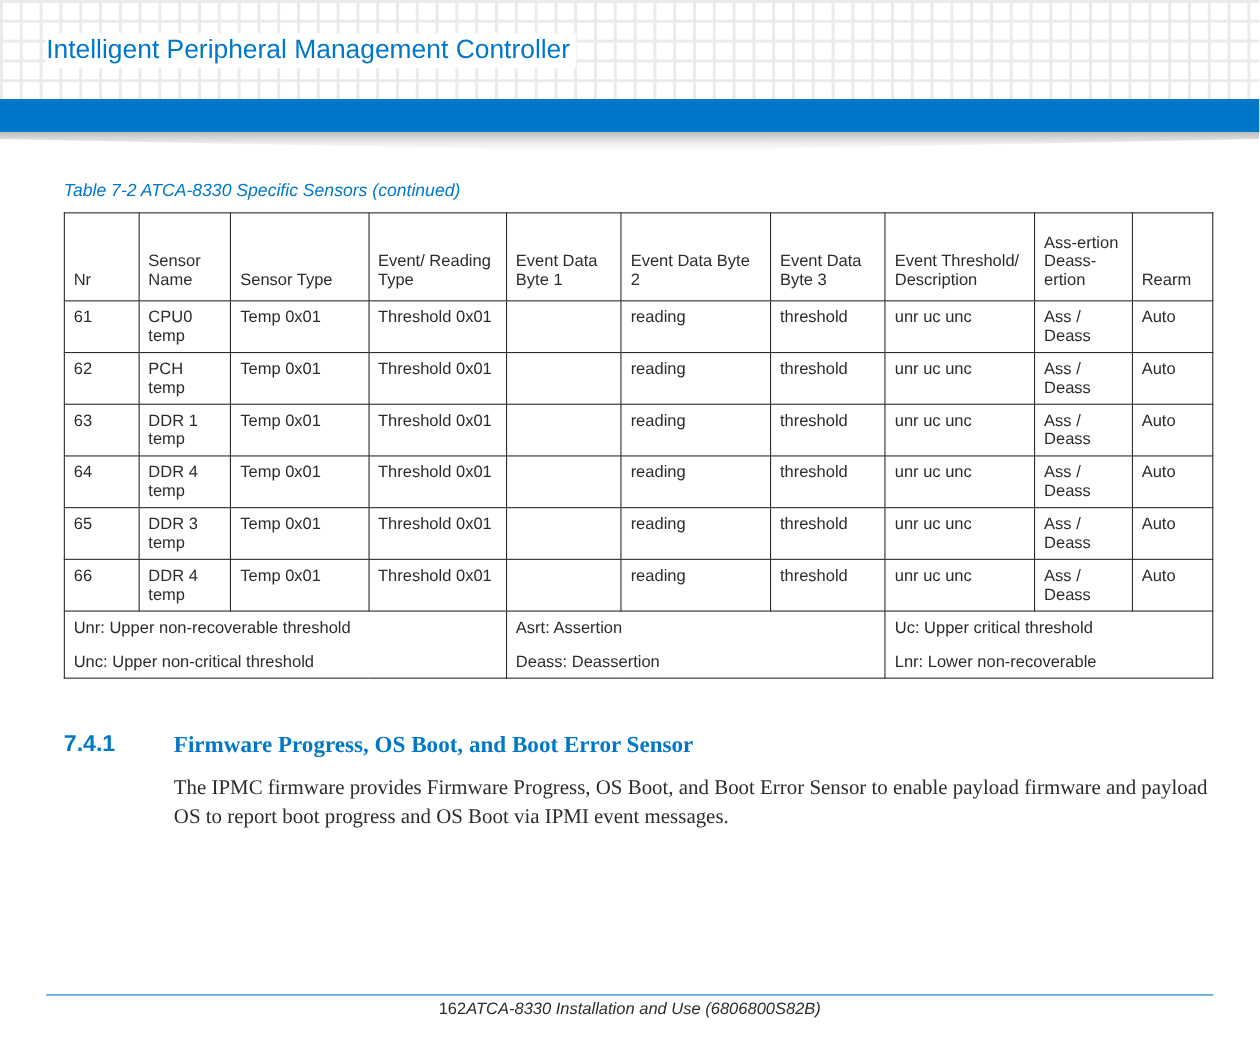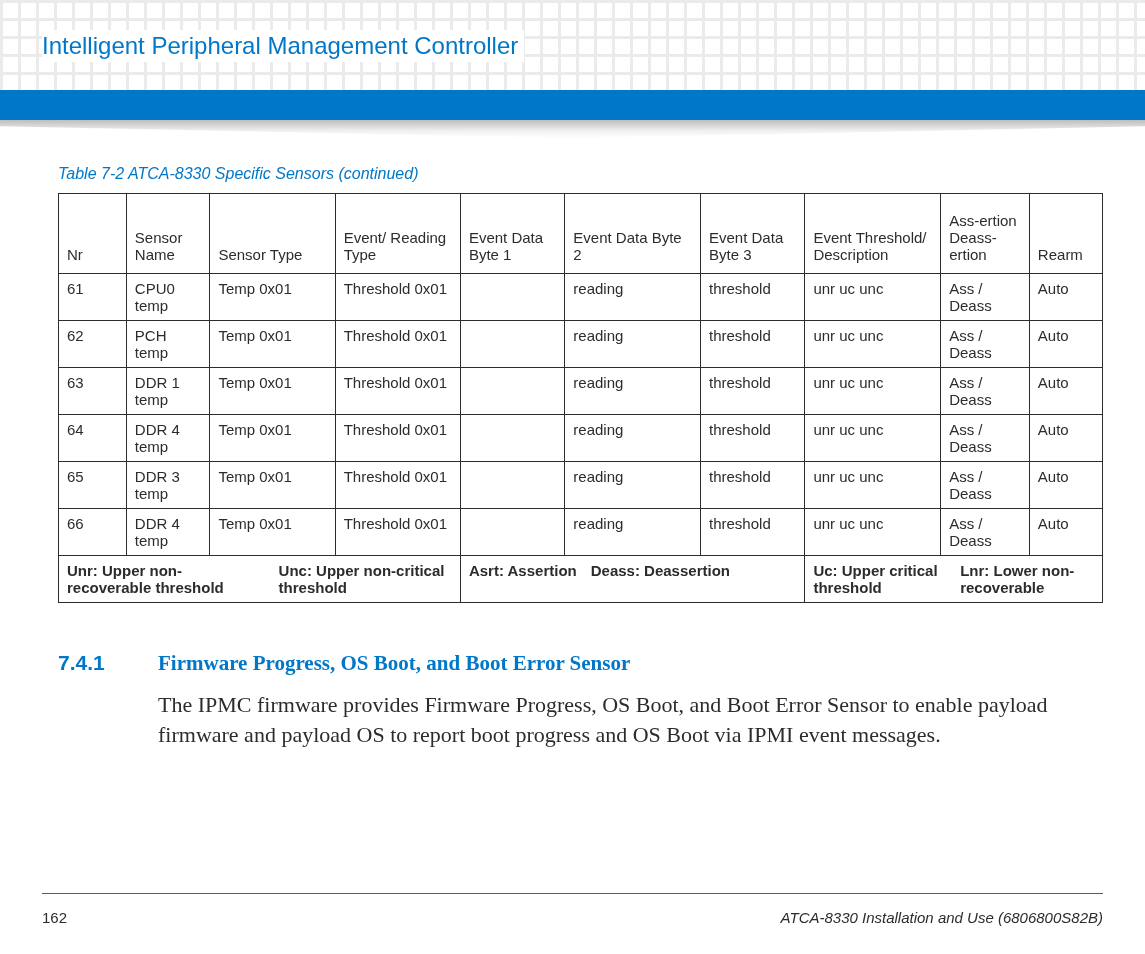--- a/index.html
+++ b/index.html
@@ -93,56 +93,55 @@
   col.c-b3 { width: 10%; }
   col.c-desc { width: 13%; }
   col.c-ass { width: 8.5%; }
   col.c-rearm { width: 7%; }
   .legend td {
     padding-top: 8px;
     padding-bottom: 8px;
   }
   .legend-inner {
     display: flex;
-    flex-direction: row;
+    flex-direction: column;
     gap: 14px;
-    font-weight: bold;
   }
   .section {
     margin-top: 48px;
     display: flex;
     gap: 40px;
   }
   .section-num {
     font-size: 21px;
     font-weight: 700;
     color: #0077c8;
     min-width: 60px;
   }
   .section-body { flex: 1; font-family: Liberation Serif, serif; }
   .section-title {
     font-size: 21px;
     font-weight: 700;
     color: #0077c8;
     margin-bottom: 14px;
   }
   .section-text {
-    font-size: 22px;
+    font-size: 19px;
     line-height: 1.35;
     color: #2c2c2c;
   }
   .footer {
     position: absolute;
     bottom: 28px;
     left: 42px;
     right: 42px;
     border-top: 1px solid #0077c8;
-    padding-top: 15px;
+    padding-top: 4px;
     display: flex;
-    justify-content: space-between;
+    justify-content: center;
     font-size: 15px;
     color: #2c2c2c;
   }
   .footer-right { font-style: italic; }
 </style>
 </head>
 <body>
 
 <div class="bg-pattern"></div>
 <div class="header-title">Intelligent Peripheral Management Controller</div>

